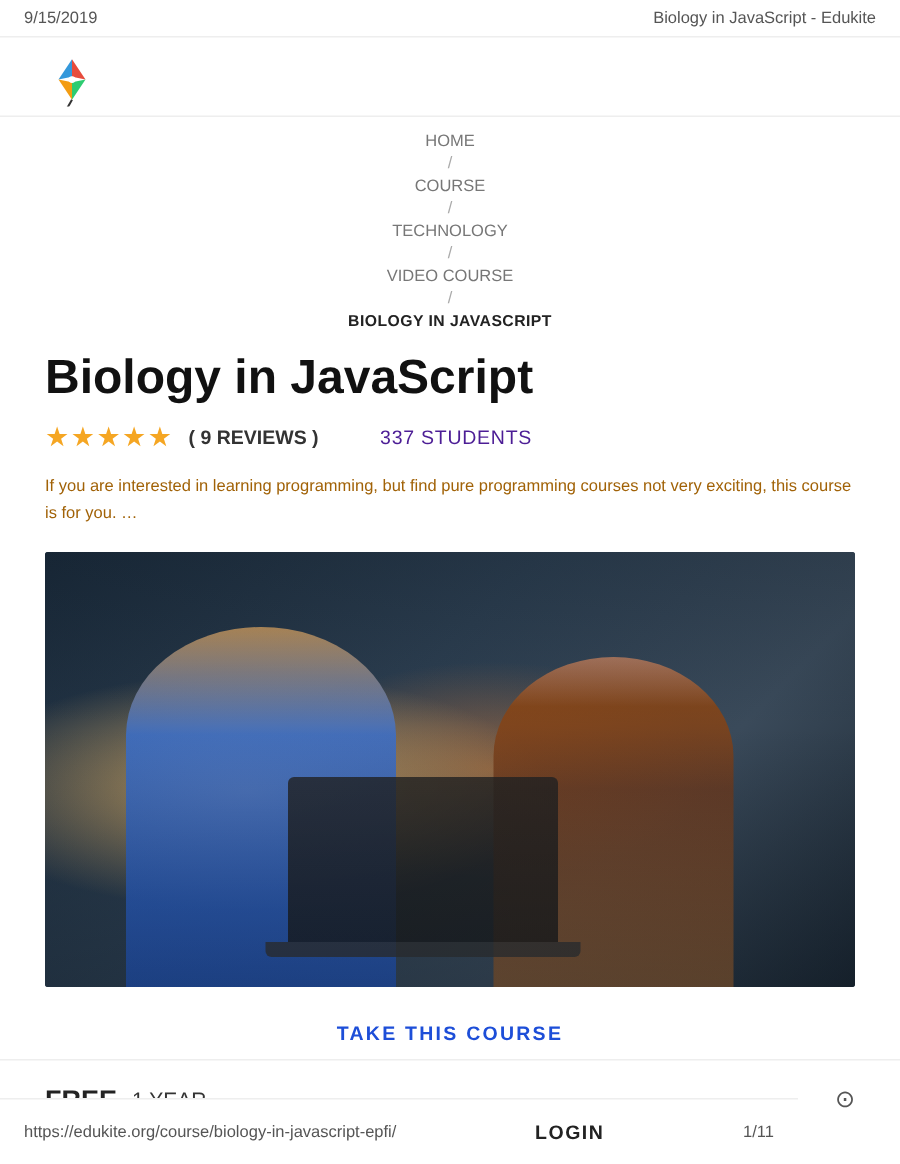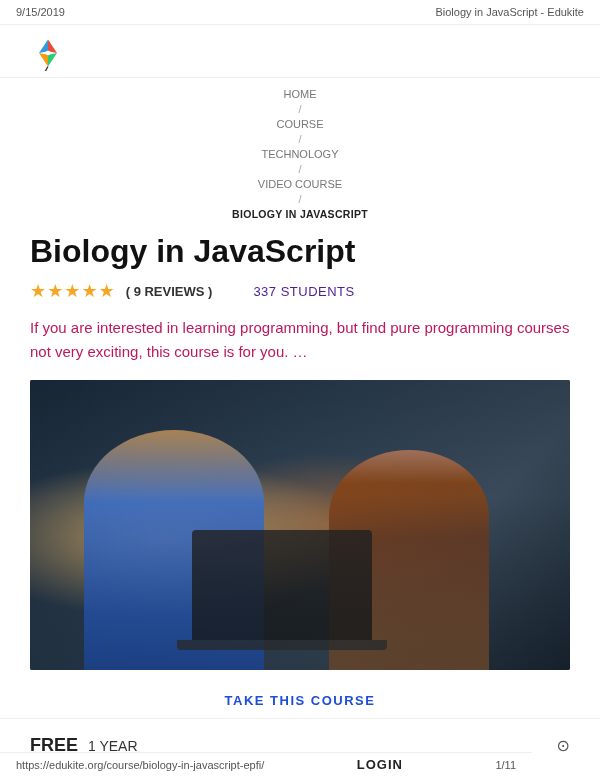--- a/index.html
+++ b/index.html
@@ -102,22 +102,22 @@
     .students-label {
       font-size: 13px;
       color: #4c1d95;
       font-weight: normal;
       letter-spacing: 0.5px;
       margin-left: 31px;
     }
 
     
     .description {
-      font-size: 15px;
-      color: #be185d;
+      font-size: 11px;
+      color: #a16207;
       line-height: 1.6;
       margin-bottom: 16px;
     }
 
     
     .course-image-container {
       width: 100%;
       height: 290px;
       background: #2a3a4a;
       border-radius: 2px;
@@ -235,21 +235,21 @@
     
     .bottom-bar {
       position: fixed;
       bottom: 0;
       width: 532px;
       background: #fff;
       border-top: 1px solid #eee;
       display: flex;
       justify-content: space-between;
       align-items: center;
-      padding: 4px 16px;
+      padding: 14px 16px;
       font-size: 11px;
       color: #555;
     }
     .login-btn {
       font-size: 13px;
       font-weight: bold;
       color: #222;
       letter-spacing: 1px;
       cursor: pointer;
       background: none;

